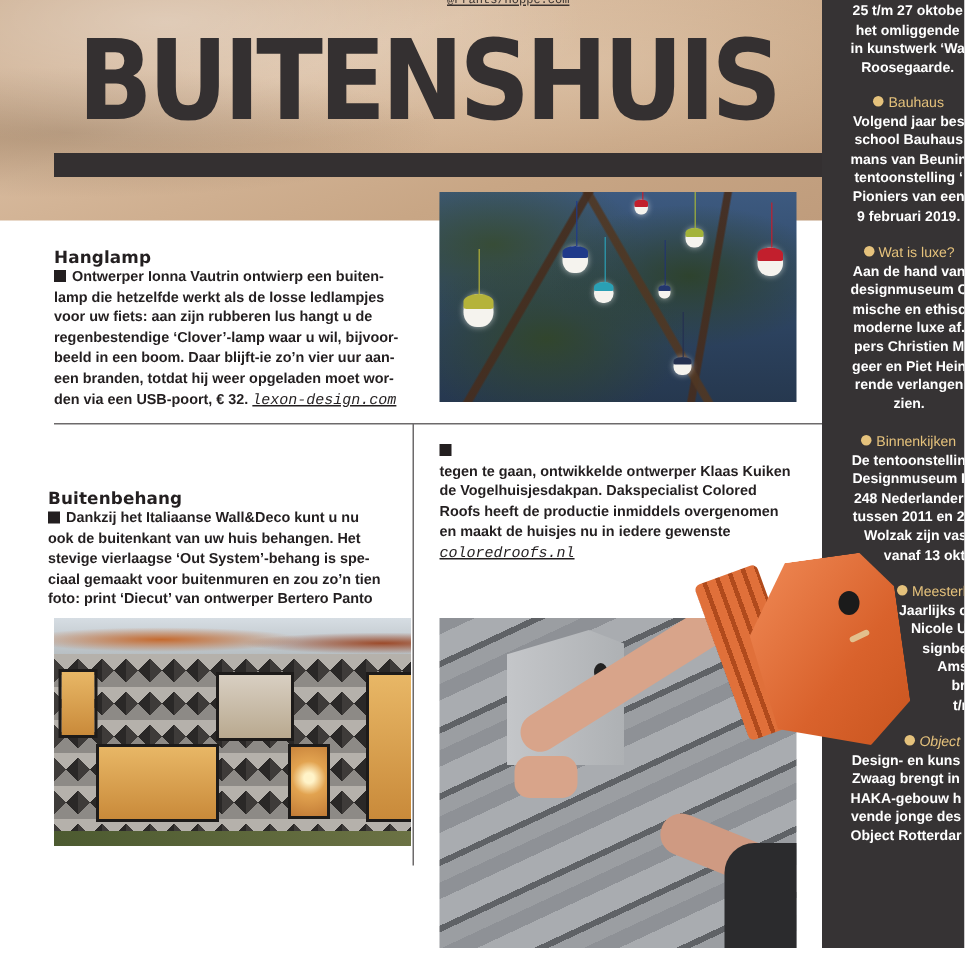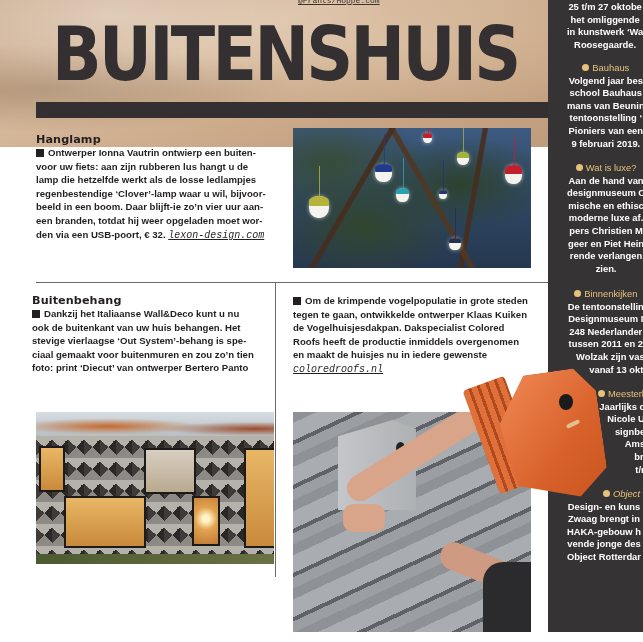--- a/index.html
+++ b/index.html
@@ -38,21 +38,21 @@
     padding-left: 19px;
     text-align: center;
   }
   .sidebar p { white-space: nowrap; }
   .sb-head { color: #e5c27c; font-weight: normal; white-space: nowrap; }
   .sb-dot { display: inline-block; width: 7px; height: 7px; border-radius: 50%; background: #e5c27c; margin-right: 3px; vertical-align: 0px; }
   .sb-block { position: absolute; left: 19px; }
 
   
   .article { position: absolute; font-size: 9.6px; line-height: 13.6px; font-weight: bold; color: #231f20; }
-  .article h2 { font-family: "DejaVu Sans", sans-serif; font-size: 11.2px; font-weight: 900; line-height: 13px; letter-spacing: 0.1px; }
+  .article h2 { font-family: "DejaVu Sans", sans-serif; font-size: 11.2px; font-weight: 900; line-height: 13px; letter-spacing: 0.1px; margin-top: 32px; }
   .article .body-line { white-space: nowrap; }
   .square { display: inline-block; width: 8px; height: 8px; background: #231f20; margin-right: 4px; vertical-align: -0.5px; }
   .url { font-family: "Liberation Mono", monospace; font-style: italic; font-weight: normal; text-decoration: underline; font-size: 10px; }
 
   .divider-h { position: absolute; left: 36px; top: 282px; width: 512px; height: 1px; background: #6d6a6b; }
   .divider-v { position: absolute; left: 275px; top: 282px; width: 1px; height: 295px; background: #6d6a6b; }
 
   
   .img { position: absolute; overflow: hidden; }
   .img-lamp {
@@ -174,22 +174,22 @@
     <p>Zwaag brengt in</p>
     <p>HAKA-gebouw h</p>
     <p>vende jonge des</p>
     <p>Object Rotterdar</p>
   </div>
 </div>
 
 <div class="article" style="left:36px; top:133px; width:240px;">
   <h2>Hanglamp</h2>
   <div class="body-line"><span class="square"></span><span>Ontwerper Ionna Vautrin ontwierp een buiten-</span></div>
+  <div class="body-line">lamp die hetzelfde werkt als de losse ledlampjes</div>
   <div class="body-line">voor uw fiets: aan zijn rubberen lus hangt u de</div>
-  <div class="body-line">lamp die hetzelfde werkt als de losse ledlampjes</div>
   <div class="body-line">regenbestendige ‘Clover’-lamp waar u wil, bijvoor-</div>
   <div class="body-line">beeld in een boom. Daar blijft-ie zo’n vier uur aan-</div>
   <div class="body-line">een branden, totdat hij weer opgeladen moet wor-</div>
   <div class="body-line"><span>den via een USB-poort, € 32.</span> <span class="url">lexon-design.com</span></div>
 </div>
 
 <div class="img img-lamp">
   <div class="bulb" style="--cap:#1f3a8a; left:82px; top:36px; width:17px; height:18px;"></div>
   <div class="bulb" style="--cap:#b5b33a; left:16px; top:68px; width:20px; height:22px;"></div>
   <div class="bulb" style="--cap:#2aa0b5; left:103px; top:60px; width:13px; height:14px;"></div>
@@ -217,21 +217,21 @@
   <div class="wall-facade"></div>
   <div class="win" style="left:3px; top:34px; width:26px; height:46px;"></div>
   <div class="win" style="left:108px; top:36px; width:52px; height:46px; background:linear-gradient(180deg,#d8cfc2,#b9a98f);"></div>
   <div class="win" style="left:28px; top:84px; width:82px; height:52px;"></div>
   <div class="win" style="left:156px; top:84px; width:28px; height:50px; background:radial-gradient(circle at 50% 45%, #fff3c8 0 12%, #e2a350 40%, #c17a35);"></div>
   <div class="win" style="left:208px; top:36px; width:34px; height:100px;"></div>
   <div class="wall-ground"></div>
 </div>
 
 <div class="article" style="left:293px; top:294px; width:250px;">
-  <div class="body-line"><span class="square"></span><span>Om de krimpende vogelpopulatie in grote steden</span></div>
+  <div class="body-line"><span class="square"></span></div>
   <div class="body-line">tegen te gaan, ontwikkelde ontwerper Klaas Kuiken</div>
   <div class="body-line">de Vogelhuisjesdakpan. Dakspecialist Colored</div>
   <div class="body-line">Roofs heeft de productie inmiddels overgenomen</div>
   <div class="body-line">en maakt de huisjes nu in iedere gewenste</div>
   <div class="body-line"><span class="url">coloredroofs.nl</span></div>
 </div>
 
 <div class="img img-roof">
   <div class="roof-box"></div>
   <div class="roof-hole"></div>

